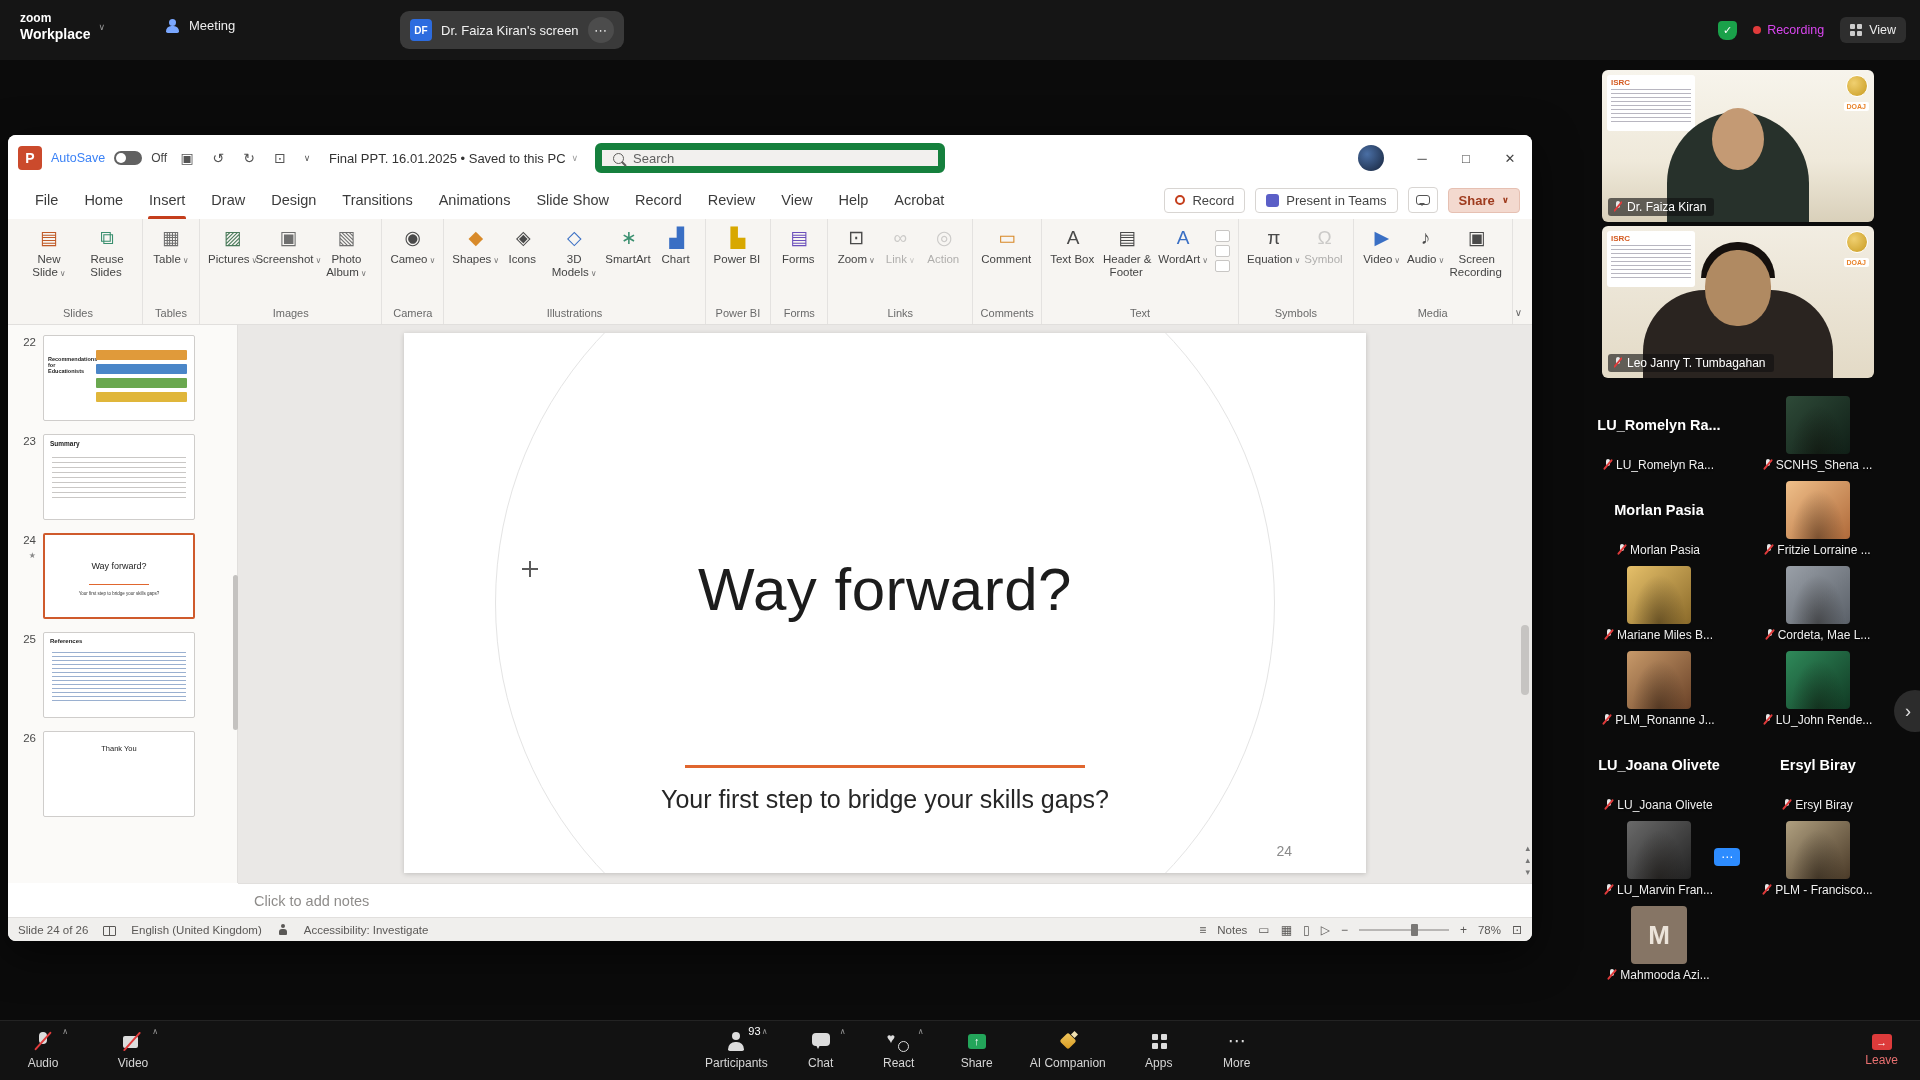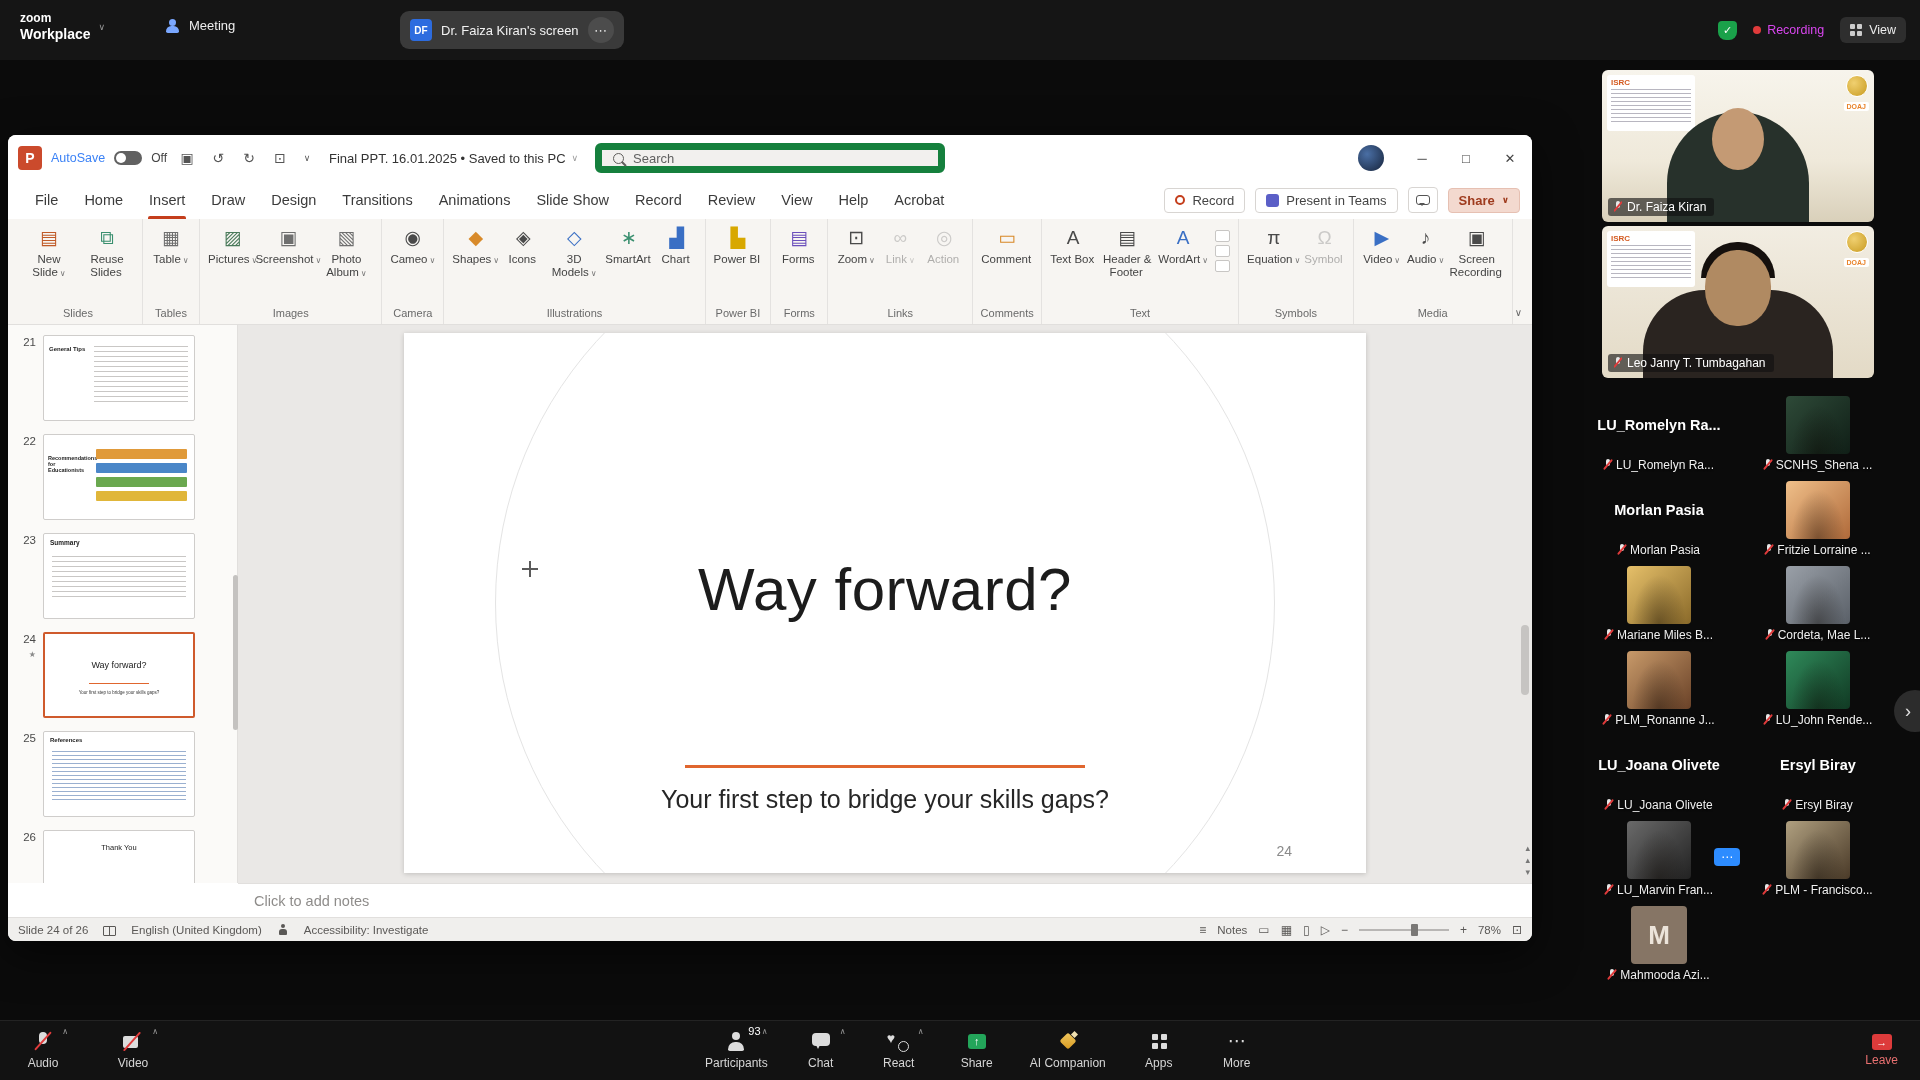--- a/index.html
+++ b/index.html
@@ -514,32 +514,20 @@
             <span class="rlabel"><span>Screen Recording</span><span class="rcaret"></span></span>
           </div>
         </div>
       <div class="glabel">Media</div>
     </div>
     <span class="ribbon-collapse">∨</span>
   </div>
 
   <div class="thumbs">
 
-      <div class="trow">
-        <div class="tnumcol">
-          <span class="tnum">21</span>
-
-        </div>
-        <div class="thumb tips">
-          <div class="t-title">General Tips</div>
-
-          <div class="t-lines"></div>
-
-        </div>
-      </div>
 
       <div class="trow">
         <div class="tnumcol">
           <span class="tnum">22</span>
 
         </div>
         <div class="thumb bars">
           <div class="t-title">Recommendations for Educationists</div>
 
           <div class="t-bars">

